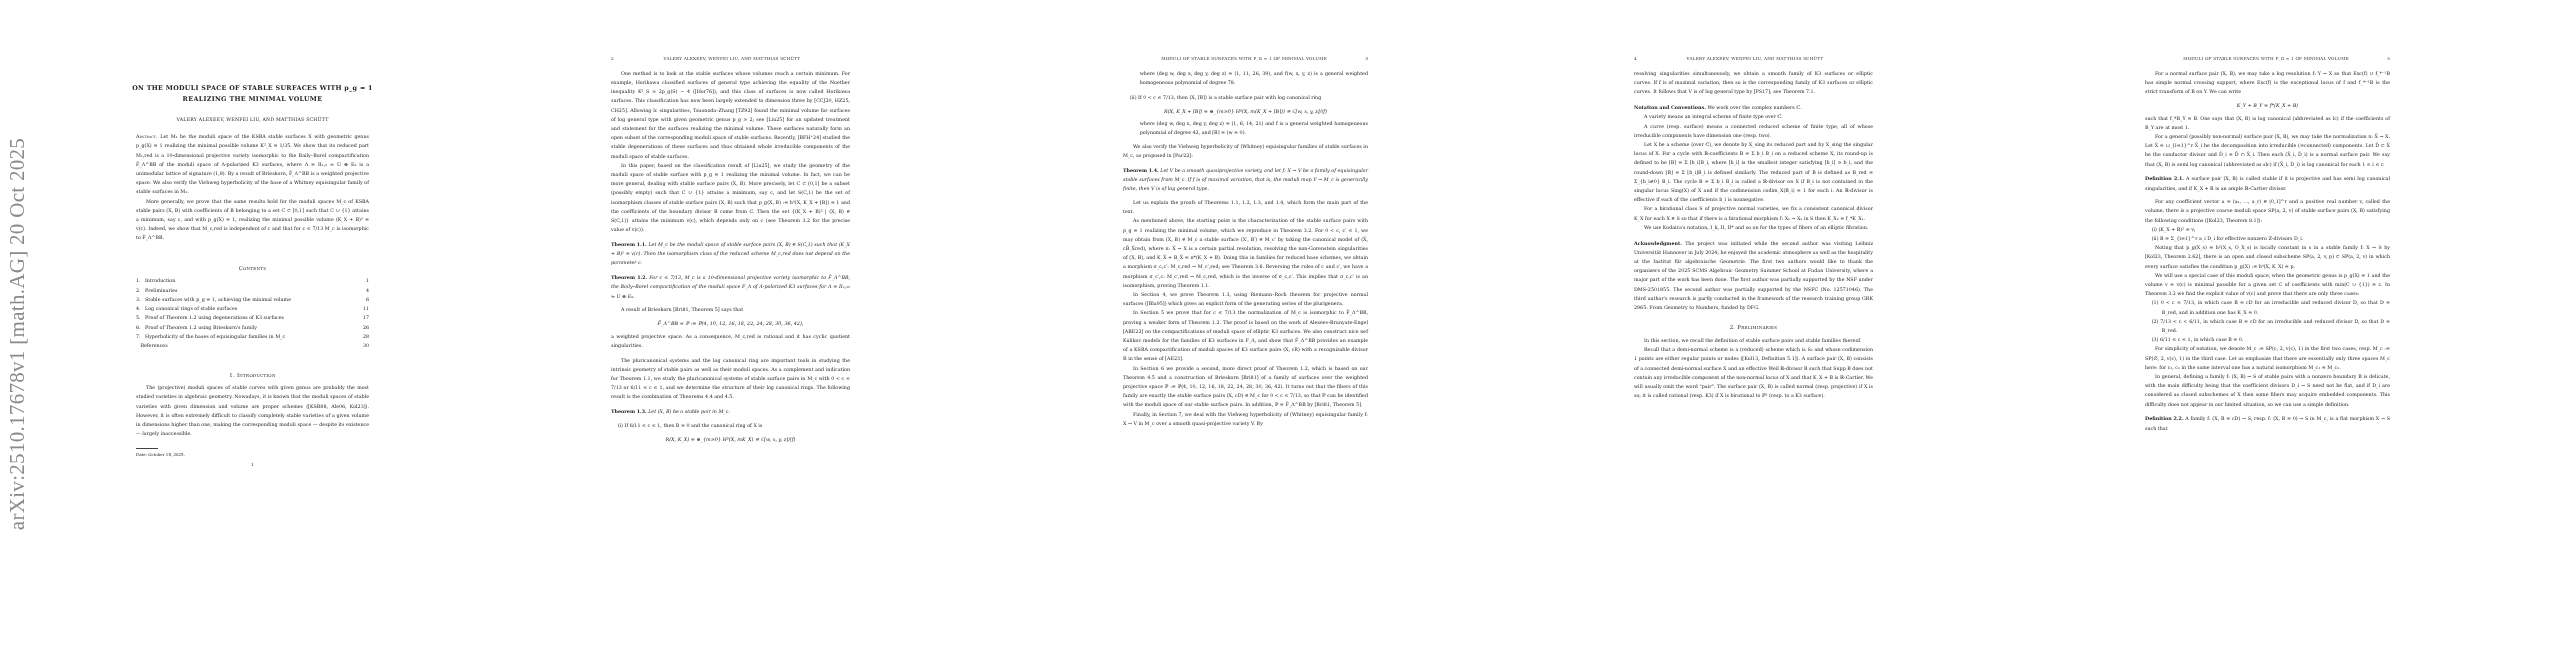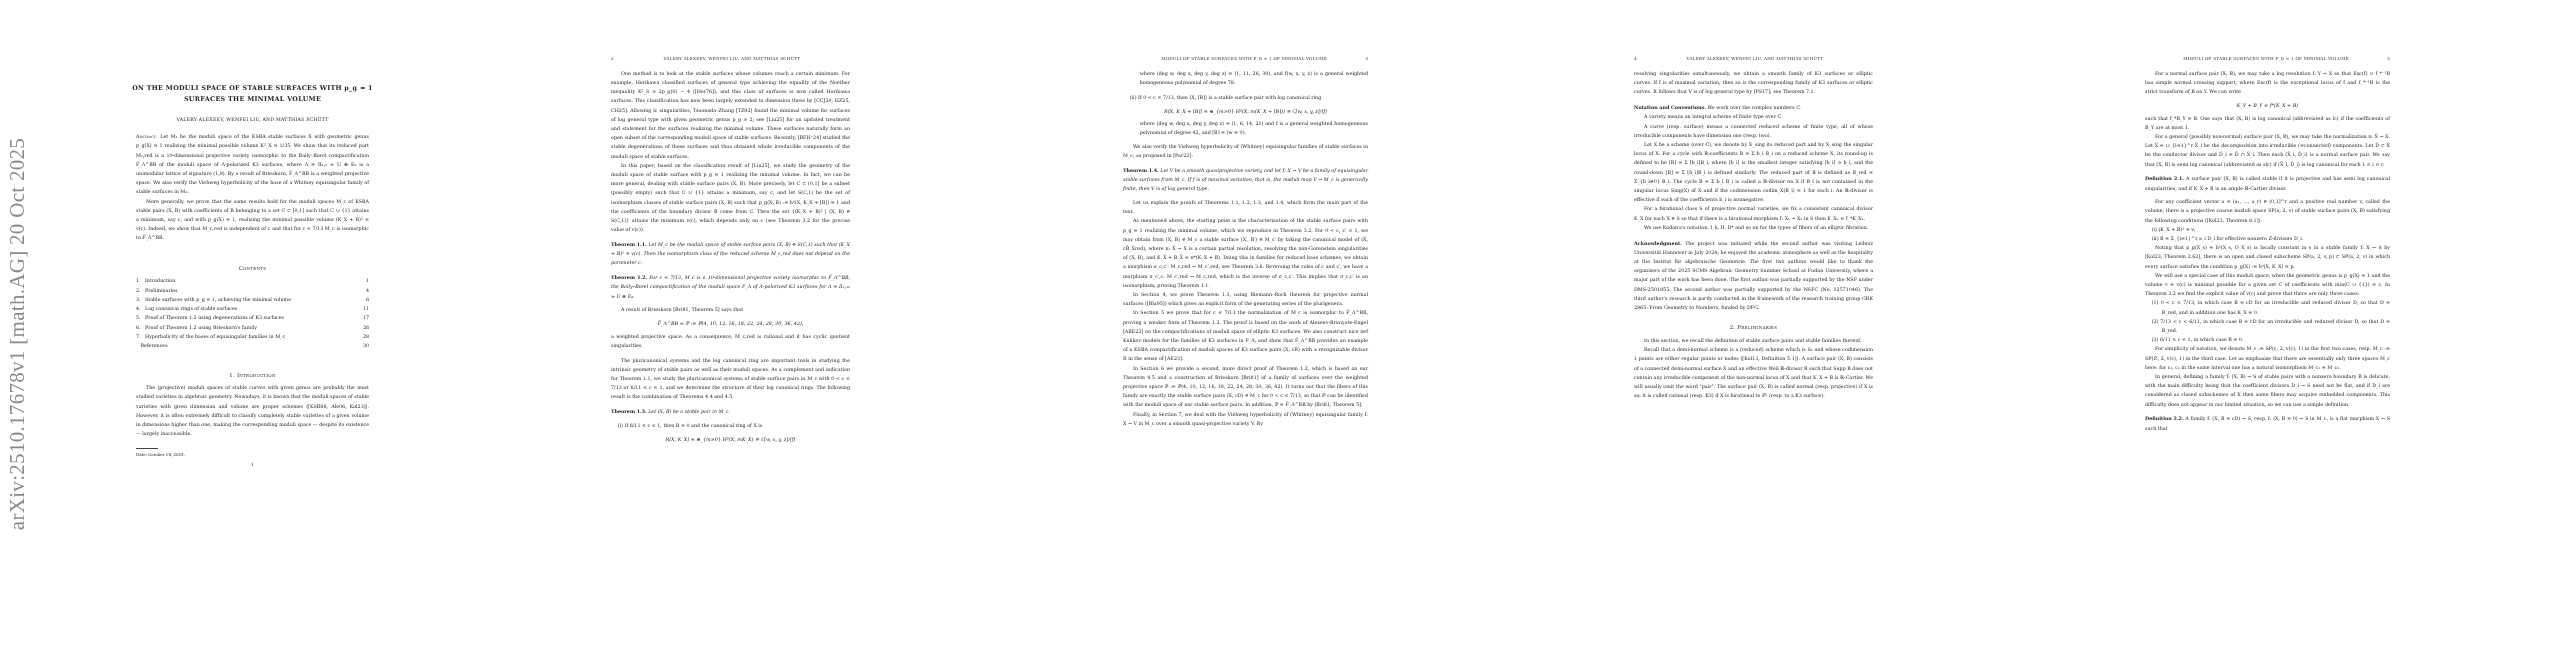--- a/index.html
+++ b/index.html
@@ -40,21 +40,21 @@
 <body>
 
 <div class="arxiv-stamp">
   <span>arXiv:2510.17678v1  [math.AG]  20 Oct 2025</span>
 </div>
 
 <div class="page p1">
   <div class="inner">
     <div class="title">
       <div>ON THE MODULI SPACE OF STABLE SURFACES WITH p_g = 1</div>
-      <div>SURFACES THE MINIMAL VOLUME</div>
+      <div>REALIZING THE MINIMAL VOLUME</div>
     </div>
     <div class="authors">VALERY ALEXEEV, WENFEI LIU, AND MATTHIAS SCHÜTT</div>
     <div class="abstract">
       <p style="margin:0;"><span class="sc">Abstract.</span> <span>Let M₁ be the moduli space of the KSBA stable surfaces X with geometric genus p_g(X) = 1 realizing the minimal possible volume K²_X = 1/35. We show that its reduced part M₁,red is a 10-dimensional projective variety isomorphic to the Baily–Borel compactification F̄_Λ^BB of the moduli space of Λ-polarized K3 surfaces, where Λ = II₁,₉ ≃ U ⊕ E₈ is a unimodular lattice of signature (1,9). By a result of Brieskorn, F̄_Λ^BB is a weighted projective space. We also verify the Viehweg hyperbolicity of the base of a Whitney equisingular family of stable surfaces in M₁.</span></p>
       <p class="indent" style="margin:0;">More generally, we prove that the same results hold for the moduli spaces M_c of KSBA stable pairs (X, B) with coefficients of B belonging to a set C ⊂ [0,1] such that C ∪ {1} attains a minimum, say c, and with p_g(X) = 1, realizing the minimal possible volume (K_X + B)² = v(c). Indeed, we show that M_c,red is independent of c and that for c ≤ 7/13 M_c is isomorphic to F̄_Λ^BB.</p>
     </div>
     <div class="section-head" style="margin-top:22px;">Contents</div>
     <div class="toc">
       <div class="toc-row">
           <span class="lbl">

